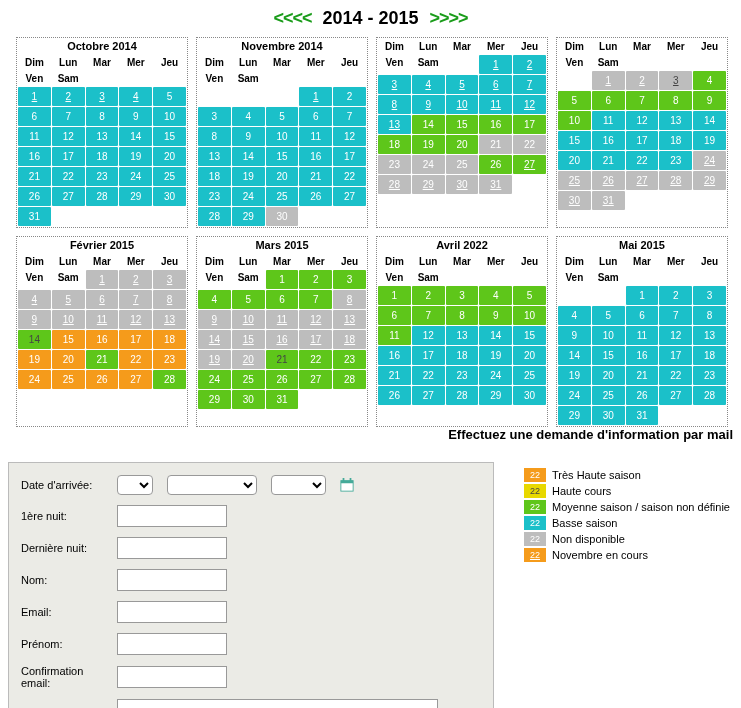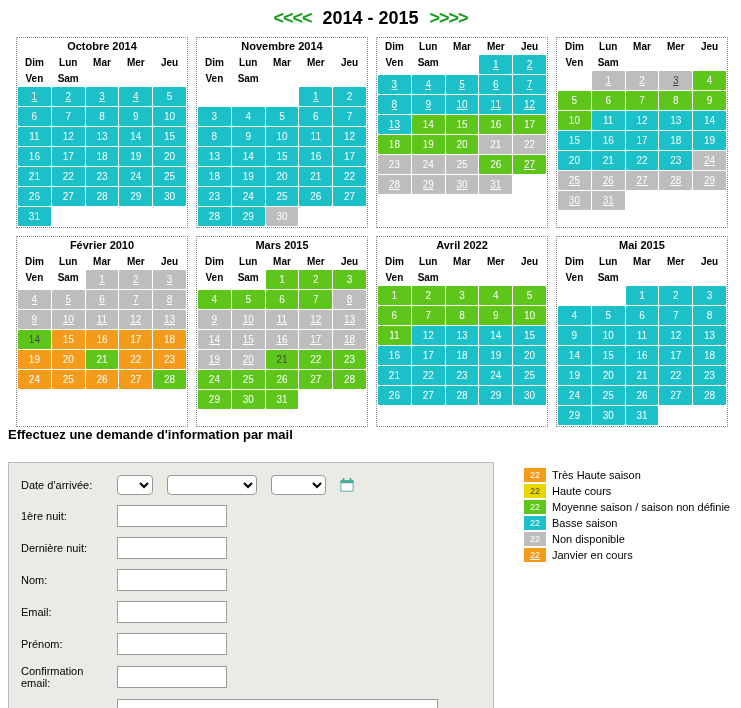--- a/index.html
+++ b/index.html
@@ -15,21 +15,21 @@
 .empty { background: transparent; }
 .teal { background: #1bc0c9; }
 .green { background: #5ec61a; }
 .grey { background: #bdbdbd; }
 .orange { background: #f59b1b; }
 .yellow { background: #e8d800; }
 .teal.ul, .green.ul, .grey.ul, .orange.ul { text-decoration: underline; }
 .dark { color: #444 !important; }
 
 .bottom { display: flex; gap: 30px; margin-top: 20px; align-items: flex-start; }
-.form-title { font-weight: bold; font-size: 13px; margin-bottom: 10px; }
+.form-title { font-weight: bold; font-size: 13px; margin-bottom: 10px; text-align: right; }
 .form { border: 1px solid #bbb; background: #ebebe6; padding: 12px; width: 460px; }
 .form-row { display: flex; align-items: center; margin-bottom: 10px; gap: 14px; }
 .form-row label { width: 82px; font-size: 11px; }
 .form-row input[type=text] { border: 1px solid #999; padding: 2px 4px; height: 16px; width: 100px; background: #fff; }
 .form-row textarea { border: 1px solid #999; width: 315px; height: 90px; background: #fff; resize: none; }
 .form-row select { border: 1px solid #999; background: #fff; height: 20px; border-radius: 4px; font-size: 11px; }
 .sel-sm { width: 36px; }
 .sel-md { width: 90px; }
 .sel-lg { width: 55px; }
 .cal-icon { width: 14px; height: 14px; display: inline-block; }
@@ -226,21 +226,21 @@
         <div class="d grey ul">25</div>
         <div class="d grey ul">26</div>
         <div class="d grey ul">27</div>
         <div class="d grey ul">28</div>
         <div class="d grey ul">29</div>
         <div class="d grey ul">30</div>
         <div class="d grey ul">31</div>
       </div>
     </div>
     <div class="month">
-      <div class="month-title">Février 2010</div>
+      <div class="month-title">Février 2015</div>
       <div class="grid">
         <div class="wd">Dim</div>
         <div class="wd">Lun</div>
         <div class="wd">Mar</div>
         <div class="wd">Mer</div>
         <div class="wd">Jeu</div>
         <div class="wd">Ven</div>
         <div class="wd">Sam</div>
         <div class="d grey ul">1</div>
         <div class="d grey ul">2</div>
@@ -473,16 +473,16 @@
       <div class="legend-row">
         <div class="legend-box teal">22</div>
         <span>Basse saison</span>
       </div>
       <div class="legend-row">
         <div class="legend-box grey">22</div>
         <span>Non disponible</span>
       </div>
       <div class="legend-row">
         <div class="legend-box orange ul">22</div>
-        <span>Janvier en cours</span>
+        <span>Novembre en cours</span>
       </div>
     </div>
 </div>
 
 </body></html>

